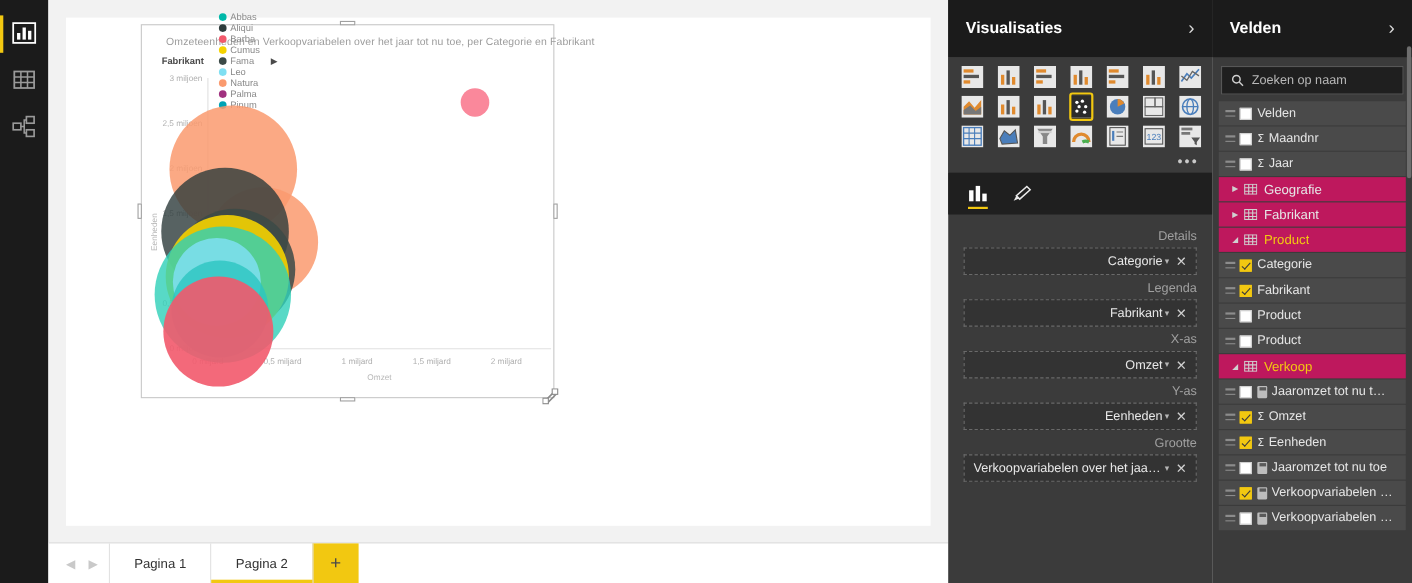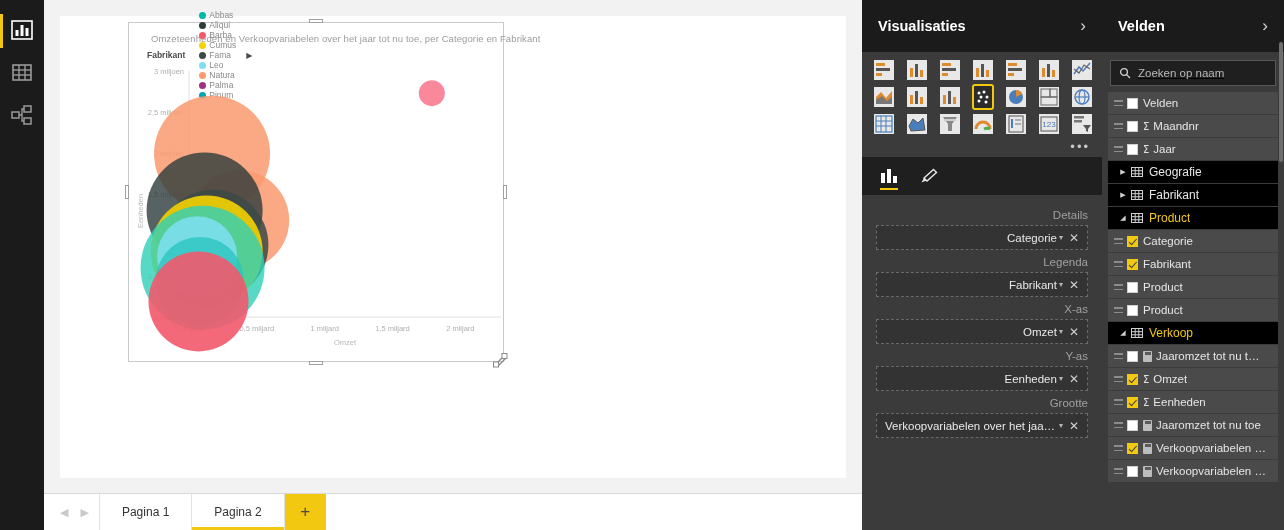--- a/index.html
+++ b/index.html
@@ -150,29 +150,29 @@
   .well-caret { color: #b5b5b5; font-size: 8px; padding: 0 6px 0 2px; }
   .well-x { color: #d0d0d0; font-size: 12px; padding-right: 4px; }
   
   #fields-pane {
     position: absolute; left: 1102px; top: 0; width: 182px; height: 530px;
     background: #3b3b3b;
   }
   #search-wrap { padding: 8px 8px 6px 8px; }
   #search-box {
     height: 26px; background: #1f1f1f; border: 1px solid #575757;
-    display: flex; align-items: center; padding: 0 8px; gap: 7px; text-decoration: underline;
+    display: flex; align-items: center; padding: 0 8px; gap: 7px;
   }
   #search-ph { color: #b8b8b8; font-size: 11.5px; }
   #field-list { padding: 0 6px; }
   .field-row {
     height: 22px; display: flex; align-items: center;
     background: #4a4a4a; margin-bottom: 1px; padding-left: 6px;
   }
-  .field-row.table-row { background: #000000; padding-left: 10px; }
+  .field-row.table-row { background: #be185d; padding-left: 10px; }
   .drag-grip {
     width: 9px; height: 6px; margin-right: 4px; flex: none;
     display: flex; flex-direction: column; justify-content: space-between;
   }
   .drag-grip i { display: block; height: 1.5px; background: #8c8c8c; }
   .chk {
     width: 11px; height: 11px; background: #ffffff; border: 1px solid #cfcfcf;
     margin-right: 5px; flex: none;
   }
   .chk.on { background: #f2c811; border-color: #f2c811; position: relative; }

